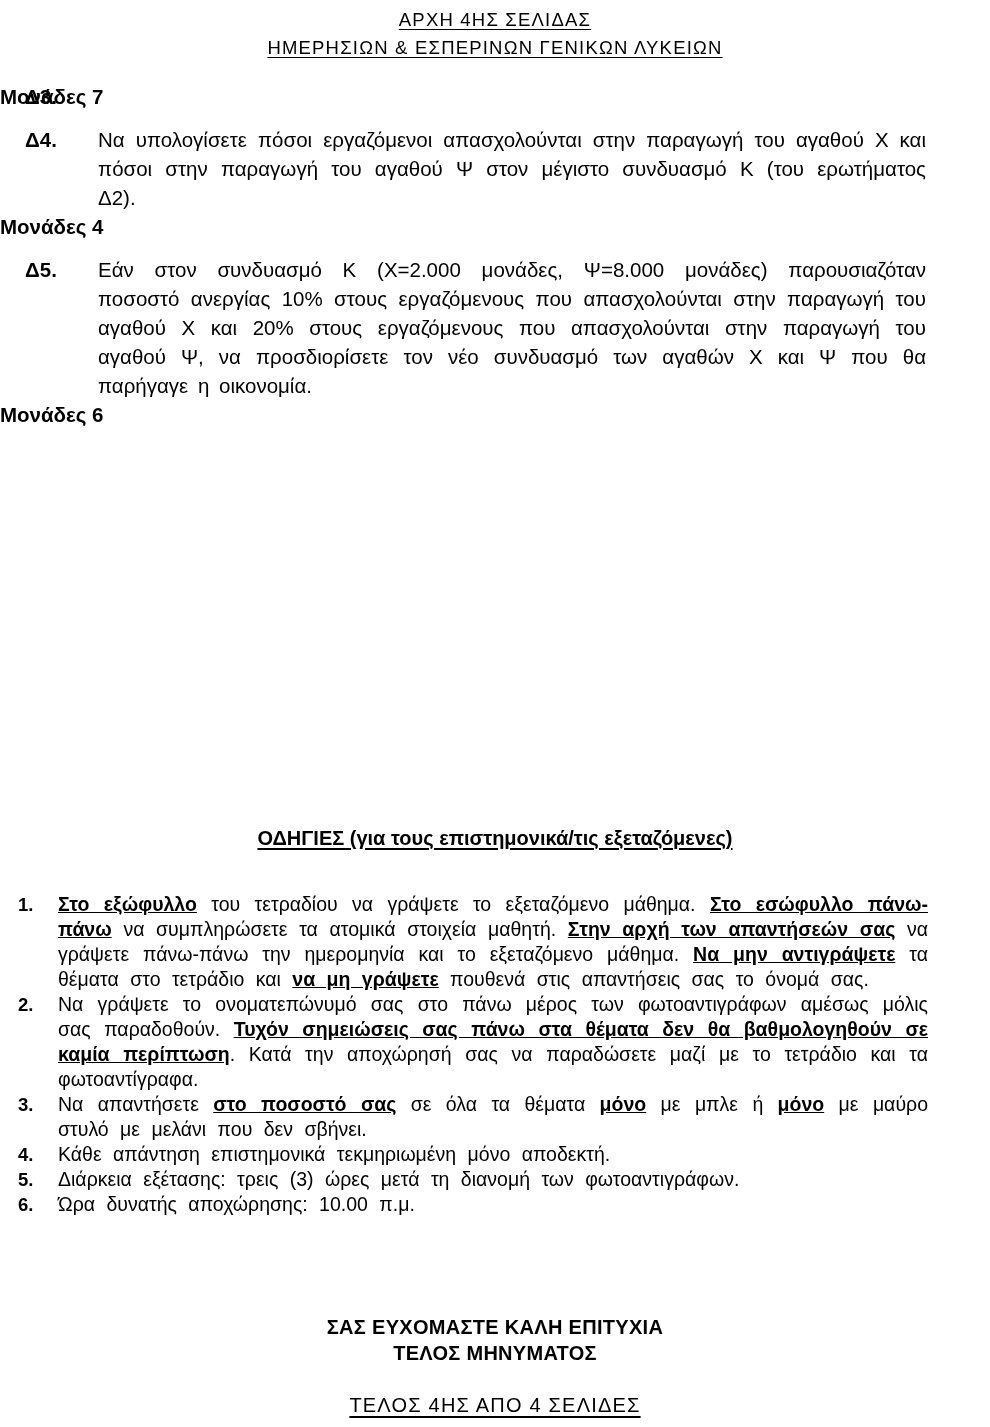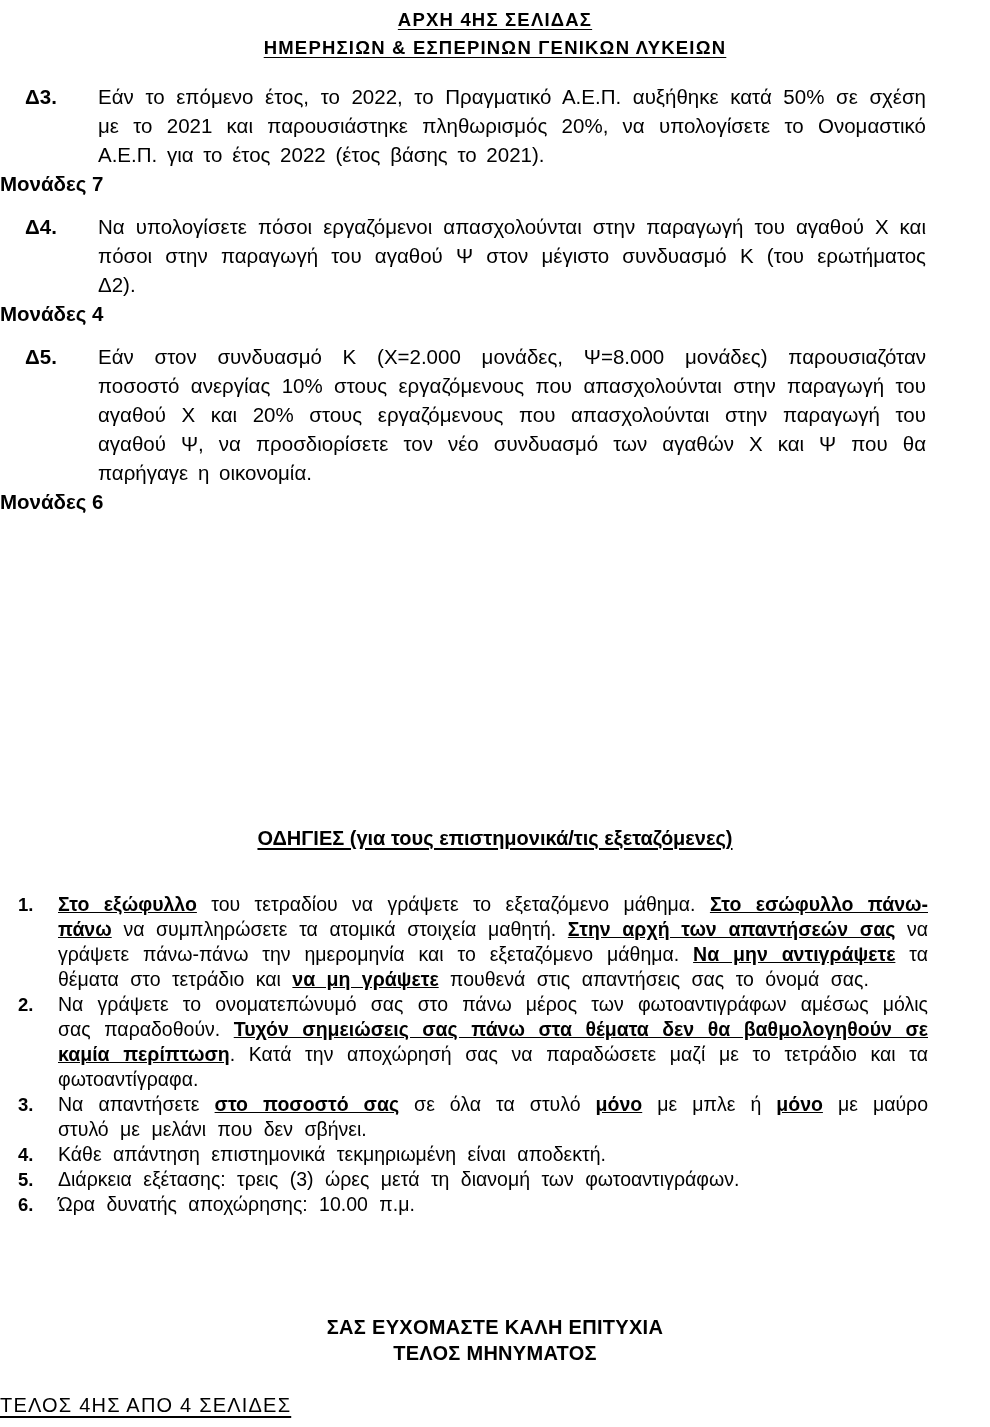--- a/index.html
+++ b/index.html
@@ -7,21 +7,21 @@
   .page {
     position: relative;
     width: 990px;
     height: 1427px;
     margin: 0 auto;
     background: #ffffff;
     color: #000000;
     font-family: "Liberation Sans", "DejaVu Sans", sans-serif;
     overflow: hidden;
   }
-  .u { text-decoration: underline; font-weight: bold; }
+  .u { text-decoration: underline; }
   .b, .bold { font-weight: bold; text-decoration: underline; }
 
   
   .page-header {
     position: absolute;
     top: 6px; left: 0; right: 0;
     text-align: center;
     font-size: 18.5px;
     line-height: 28px;
     letter-spacing: 1.2px;
@@ -97,20 +97,21 @@
     top: 1314px; left: 0; right: 0;
     text-align: center;
     font-size: 20px;
     line-height: 26px;
     font-weight: bold;
     letter-spacing: 0.3px;
   }
   .end-page {
     position: absolute;
     top: 1392px; left: 0; right: 0;
+    text-align: center;
     font-size: 20px;
     line-height: 26px;
     letter-spacing: 1.2px;
     text-decoration: underline;
     text-underline-offset: 4px;
   }
 </style>
 </head>
 <body>
 
@@ -118,21 +119,20 @@
 
   <header class="page-header">
     <div class="u">ΑΡΧΗ 4ΗΣ ΣΕΛΙΔΑΣ</div>
     <div class="u">ΗΜΕΡΗΣΙΩΝ &amp; ΕΣΠΕΡΙΝΩΝ ΓΕΝΙΚΩΝ ΛΥΚΕΙΩΝ</div>
   </header>
 
   <section class="questions">
 
     <div class="question">
       <span class="qlabel">Δ3.</span>
-      <p class="qtext">Εάν το επόμενο έτος, το 2022, το Πραγματικό Α.Ε.Π. αυξήθηκε κατά 50% σε σχέση με το 2021 και παρουσιάστηκε πληθωρισμός 20%, να υπολογίσετε το Ονομαστικό Α.Ε.Π. για το έτος 2022 (έτος βάσης το 2021).</p>
       <div class="points">Μονάδες 7</div>
     </div>
 
     <div class="question">
       <span class="qlabel">Δ4.</span>
       <p class="qtext">Να υπολογίσετε πόσοι εργαζόμενοι απασχολούνται στην παραγωγή του αγαθού Χ και πόσοι στην παραγωγή του αγαθού Ψ στον μέγιστο συνδυασμό Κ (του ερωτήματος Δ2).</p>
       <div class="points">Μονάδες 4</div>
     </div>
 
     <div class="question">
@@ -151,26 +151,26 @@
       <p class="itext"><span class="b">Στο εξώφυλλο</span><span> του τετραδίου να γράψετε το εξεταζόμενο μάθημα. </span><span class="b">Στο εσώφυλλο πάνω-πάνω</span><span> να συμπληρώσετε τα ατομικά στοιχεία μαθητή. </span><span class="b">Στην αρχή των απαντήσεών σας</span><span> να γράψετε πάνω-πάνω την ημερομηνία και το εξεταζόμενο μάθημα. </span><span class="b">Να μην αντιγράψετε</span><span> τα θέματα στο τετράδιο και </span><span class="b">να μη γράψετε</span><span> πουθενά στις απαντήσεις σας το όνομά σας.</span></p>
     </div>
 
     <div class="instruction-item">
       <span class="inum">2.</span>
       <p class="itext"><span>Να γράψετε το ονοματεπώνυμό σας στο πάνω μέρος των φωτοαντιγράφων αμέσως μόλις σας παραδοθούν. </span><span class="b">Τυχόν σημειώσεις σας πάνω στα θέματα δεν θα βαθμολογηθούν σε καμία περίπτωση</span><span>. Κατά την αποχώρησή σας να παραδώσετε μαζί με το τετράδιο και τα φωτοαντίγραφα.</span></p>
     </div>
 
     <div class="instruction-item">
       <span class="inum">3.</span>
-      <p class="itext"><span>Να απαντήσετε </span><span class="b">στο ποσοστό σας</span><span> σε όλα τα στυλό </span><span class="b">μόνο</span><span> με μπλε ή </span><span class="b">μόνο</span><span> με μαύρο στυλό με μελάνι που δεν σβήνει.</span></p>
+      <p class="itext"><span>Να απαντήσετε </span><span class="b">στο ποσοστό σας</span><span> σε όλα τα θέματα </span><span class="b">μόνο</span><span> με μπλε ή </span><span class="b">μόνο</span><span> με μαύρο στυλό με μελάνι που δεν σβήνει.</span></p>
     </div>
 
     <div class="instruction-item">
       <span class="inum">4.</span>
-      <p class="itext"><span>Κάθε απάντηση επιστημονικά τεκμηριωμένη είναι αποδεκτή.</span></p>
+      <p class="itext"><span>Κάθε απάντηση επιστημονικά τεκμηριωμένη μόνο αποδεκτή.</span></p>
     </div>
 
     <div class="instruction-item">
       <span class="inum">5.</span>
       <p class="itext"><span>Διάρκεια εξέτασης: τρεις (3) ώρες μετά τη διανομή των φωτοαντιγράφων.</span></p>
     </div>
 
     <div class="instruction-item">
       <span class="inum">6.</span>
       <p class="itext"><span>Ώρα δυνατής αποχώρησης: 10.00 π.μ.</span></p>

